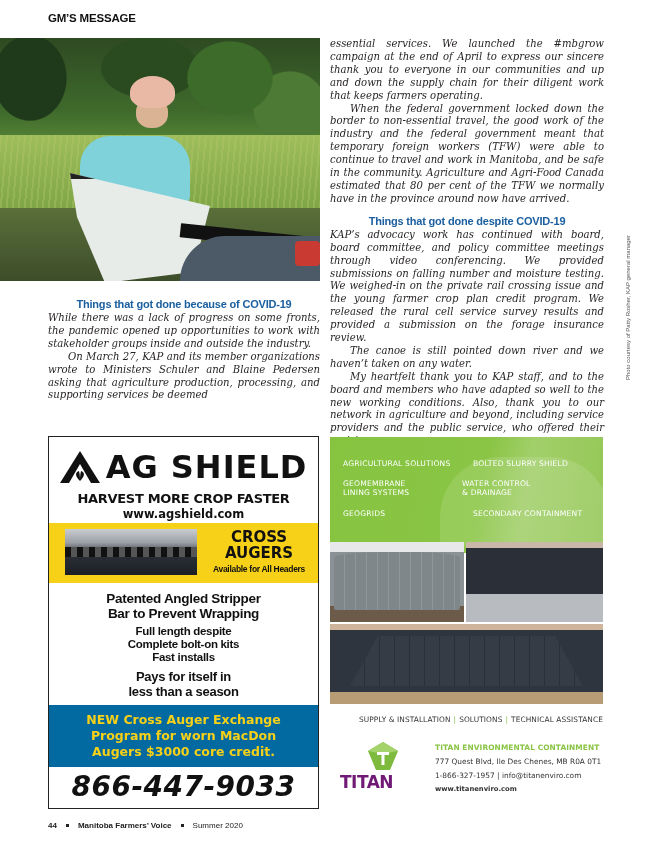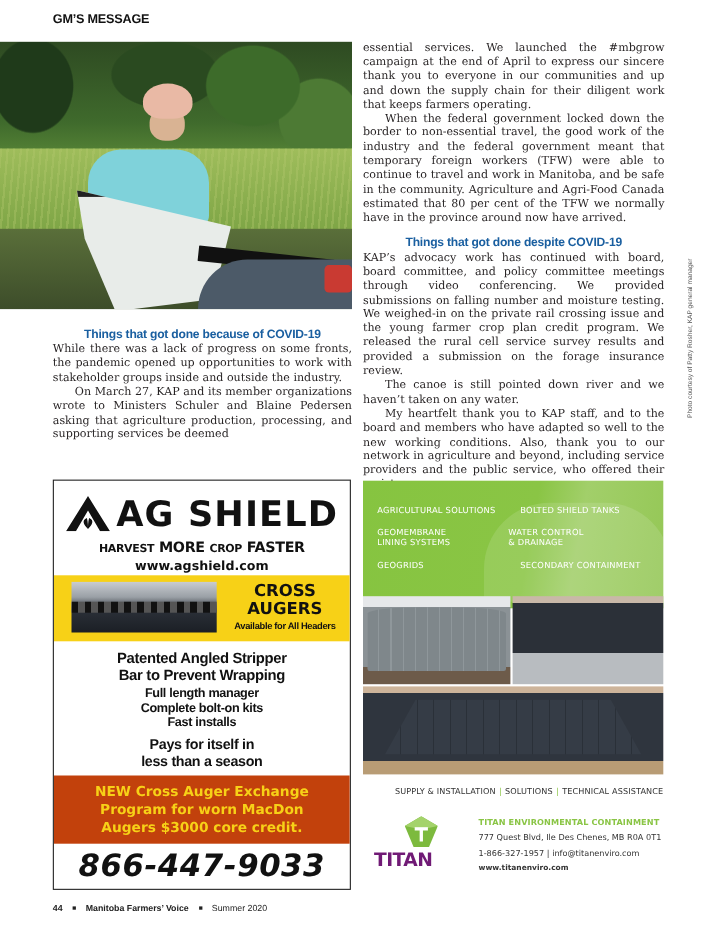--- a/index.html
+++ b/index.html
@@ -26,47 +26,47 @@
     clip-path: polygon(0 0, 100% 30%, 88% 90%, 25% 100%, 5% 40%); border-top: 6px solid #222; }
   .photo .paddle { position: absolute; left: 180px; top: 192px; width: 130px; height: 14px; background: #111; border-radius: 2px 30px 30px 2px; transform: rotate(6deg); }
   .photo .kayak { position: absolute; right: 0; bottom: 0; width: 140px; height: 45px; background: #4c5a68; border-radius: 60px 0 0 0; }
   .photo .kayak-red { position: absolute; right: 0; bottom: 15px; width: 25px; height: 25px; background: #c93a32; border-radius: 4px; }
 
   .photo-credit { position: absolute; left: 625px; top: 380px; transform-origin: 0 0; transform: rotate(-90deg);
     font-family: "Liberation Sans", sans-serif; font-size: 6px; color: #555; white-space: nowrap; }
 
   
   .col { position: absolute; font-size: 10.1px; line-height: 12.9px; text-align: justify; color: #231f20; }
-  .col p { margin: 0; }
+  .col p { margin: 0; font-style: italic; }
   .col p.indent { text-indent: 20px; }
   .col-left { left: 48px; top: 297px; width: 272px; }
   .col-right { left: 330px; top: 38px; width: 274px; }
   .heading { font-family: "Liberation Sans", sans-serif; font-weight: bold; font-size: 11px; color: #1a5fa0; line-height: 14px; letter-spacing: -0.2px; margin-bottom: 1px; text-align: center; }
   .col-right .heading { margin-top: 8px; }
   .sig { font-family: "Liberation Sans", sans-serif; font-size: 6px; color: #555; margin-left: 4px; }
 
   
   .ag-ad { position: absolute; left: 48px; top: 436px; width: 271px; height: 373px; border: 1.5px solid #222; background: #fff; overflow: hidden; font-family: "Liberation Sans", sans-serif; }
   .ag-logo-row { display: flex; align-items: center; justify-content: center; margin-top: 12px; height: 36px; }
   .ag-logo-mark { width: 40px; height: 32px; position: relative; margin-right: 6px; }
   .ag-logo-mark svg { width: 40px; height: 32px; }
   .ag-title { font-size: 32px; font-weight: bold; letter-spacing: 1px; color: #111; font-family: "DejaVu Sans", sans-serif; }
   .ag-tagline { text-align: center; font-weight: 900; font-size: 13px; color: #111; margin-top: 6px; letter-spacing: -0.3px; font-family: "DejaVu Sans", sans-serif; }
-  .ag-tagline .sm { font-size: 10px; }
+  .ag-tagline .sm { font-size: 13px; }
   .ag-url { text-align: center; font-weight: bold; font-size: 11.5px; color: #111; margin-top: 1px; font-family: "DejaVu Sans", sans-serif; }
   .ag-yellow { position: absolute; left: 0; top: 86px; width: 100%; height: 60px; background: #f7d117; }
   .ag-auger-photo { position: absolute; left: 16px; top: 6px; width: 132px; height: 46px; background: linear-gradient(180deg, #c9ccd0 0%, #9aa0a6 30%, #2b3038 55%, #1b1f25 100%); }
   .ag-auger-photo::before { content: ""; position: absolute; left: 0; top: 18px; width: 100%; height: 10px; background: repeating-linear-gradient(90deg, #111 0 6px, #555 6px 12px); }
   .ag-cross { position: absolute; left: 150px; top: 6px; width: 120px; text-align: center; font-weight: bold; font-size: 15px; line-height: 16px; color: #111; font-family: "DejaVu Sans", sans-serif; }
   .ag-avail { position: absolute; left: 150px; top: 41px; width: 120px; text-align: center; font-weight: bold; font-size: 8.5px; color: #111; letter-spacing: -0.3px; }
   .ag-feature { text-align: center; font-weight: bold; color: #111; letter-spacing: -0.3px; }
   .ag-feature.big { position: absolute; top: 154px; width: 100%; font-size: 13.5px; line-height: 15px; }
   .ag-feature.mid { position: absolute; top: 188px; width: 100%; font-size: 11.5px; line-height: 13px; }
   .ag-feature.pays { position: absolute; top: 233px; width: 100%; font-size: 13px; line-height: 14.5px; }
-  .ag-black { position: absolute; left: 0; top: 268px; width: 100%; height: 62px; background: #c2410c; text-align: center; color: #f7d117; font-weight: bold; font-size: 12.5px; line-height: 16px; padding-top: 7px; font-family: "DejaVu Sans", sans-serif; }
+  .ag-black { position: absolute; left: 0; top: 268px; width: 100%; height: 62px; background: #0369a1; text-align: center; color: #f7d117; font-weight: bold; font-size: 12.5px; line-height: 16px; padding-top: 7px; font-family: "DejaVu Sans", sans-serif; }
   .ag-phone { position: absolute; left: 0; top: 333px; width: 100%; text-align: center; font-family: "DejaVu Sans", sans-serif; font-weight: bold; font-style: italic; font-size: 28px; color: #111; letter-spacing: 0.5px; }
 
   
   .titan-ad { position: absolute; left: 330px; top: 437px; width: 273px; height: 372px; font-family: "DejaVu Sans", sans-serif; }
   .titan-green { position: absolute; left: 0; top: 0; width: 100%; height: 116px; background: linear-gradient(100deg, #86c440 0%, #8ac545 55%, #a2cf6a 70%, #94c755 100%); overflow: hidden; }
   .titan-green::after { content: ""; position: absolute; left: 110px; top: 20px; width: 170px; height: 90px; border-radius: 60px 60px 0 0; background: rgba(255,255,255,0.12); }
   .titan-svc { position: absolute; color: #fff; font-size: 7.6px; line-height: 9px; letter-spacing: 0.2px; z-index: 2; }
   .titan-photos { position: absolute; left: 0; top: 105px; width: 100%; height: 162px; }
   .tp-tank { position: absolute; left: 0; top: 0; width: 134px; height: 80px; background: linear-gradient(180deg, #e6e8ea 0 12%, #8b9296 12% 80%, #6d5b4a 80%); }
   .tp-tank::before { content: ""; position: absolute; left: 4px; top: 10px; width: 126px; height: 58px; background: repeating-linear-gradient(90deg, #7f878b 0 10px, #8f979b 10px 11px), #8b9296; border-radius: 40% 40% 2px 2px / 10% 10% 2px 2px; }
@@ -147,40 +147,40 @@
       <div>AUGERS</div>
     </div>
     <div class="ag-avail">Available for All Headers</div>
   </div>
 
   <div class="ag-feature big">
     <div>Patented Angled Stripper</div>
     <div>Bar to Prevent Wrapping</div>
   </div>
   <div class="ag-feature mid">
-    <div>Full length manager</div>
+    <div>Full length despite</div>
     <div>Complete bolt-on kits</div>
     <div>Fast installs</div>
   </div>
   <div class="ag-feature pays">
     <div>Pays for itself in</div>
     <div>less than a season</div>
   </div>
   <div class="ag-black">
     <div>NEW Cross Auger Exchange</div>
     <div>Program for worn MacDon</div>
     <div>Augers $3000 core credit.</div>
   </div>
   <div class="ag-phone">866-447-9033</div>
 </div>
 
 <div class="titan-ad">
   <div class="titan-green">
     <div class="titan-svc" style="left:13px; top:22px;">AGRICULTURAL SOLUTIONS</div>
-    <div class="titan-svc" style="left:143px; top:22px;">BOLTED SHIELD TANKS</div>
+    <div class="titan-svc" style="left:143px; top:22px;">BOLTED SLURRY SHIELD</div>
     <div class="titan-svc" style="left:13px; top:42px; white-space:pre-line;">GEOMEMBRANE
 LINING SYSTEMS</div>
     <div class="titan-svc" style="left:132px; top:42px; white-space:pre-line;">WATER CONTROL
 &amp; DRAINAGE</div>
     <div class="titan-svc" style="left:13px; top:72px;">GEOGRIDS</div>
     <div class="titan-svc" style="left:143px; top:72px;">SECONDARY CONTAINMENT</div>
   </div>
   <div class="titan-photos">
     <div class="tp-tank"></div>
     <div class="tp-slab"></div>

